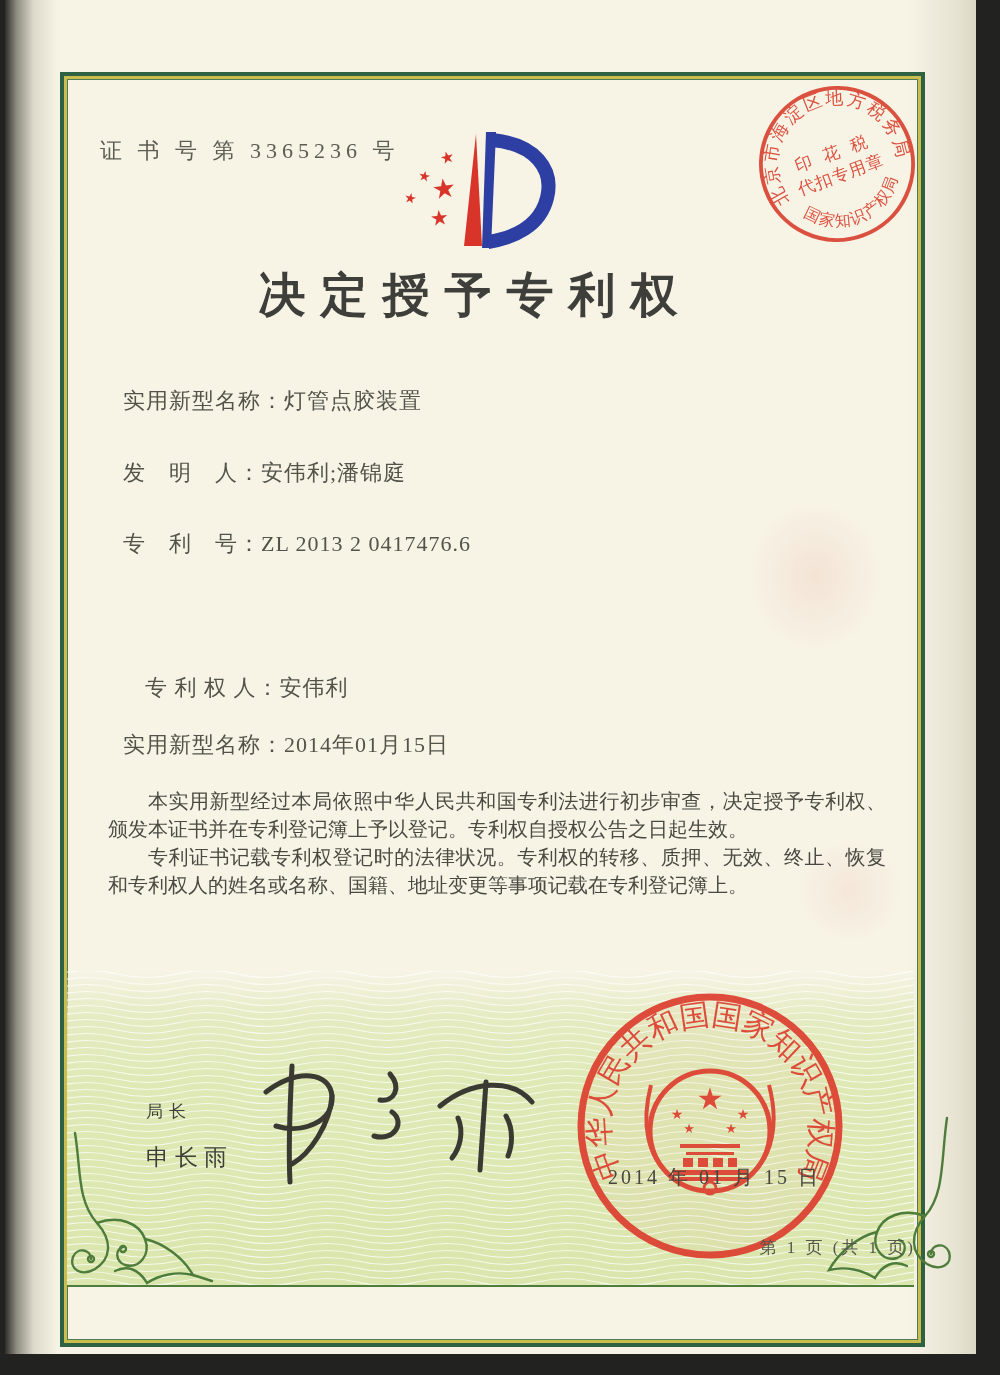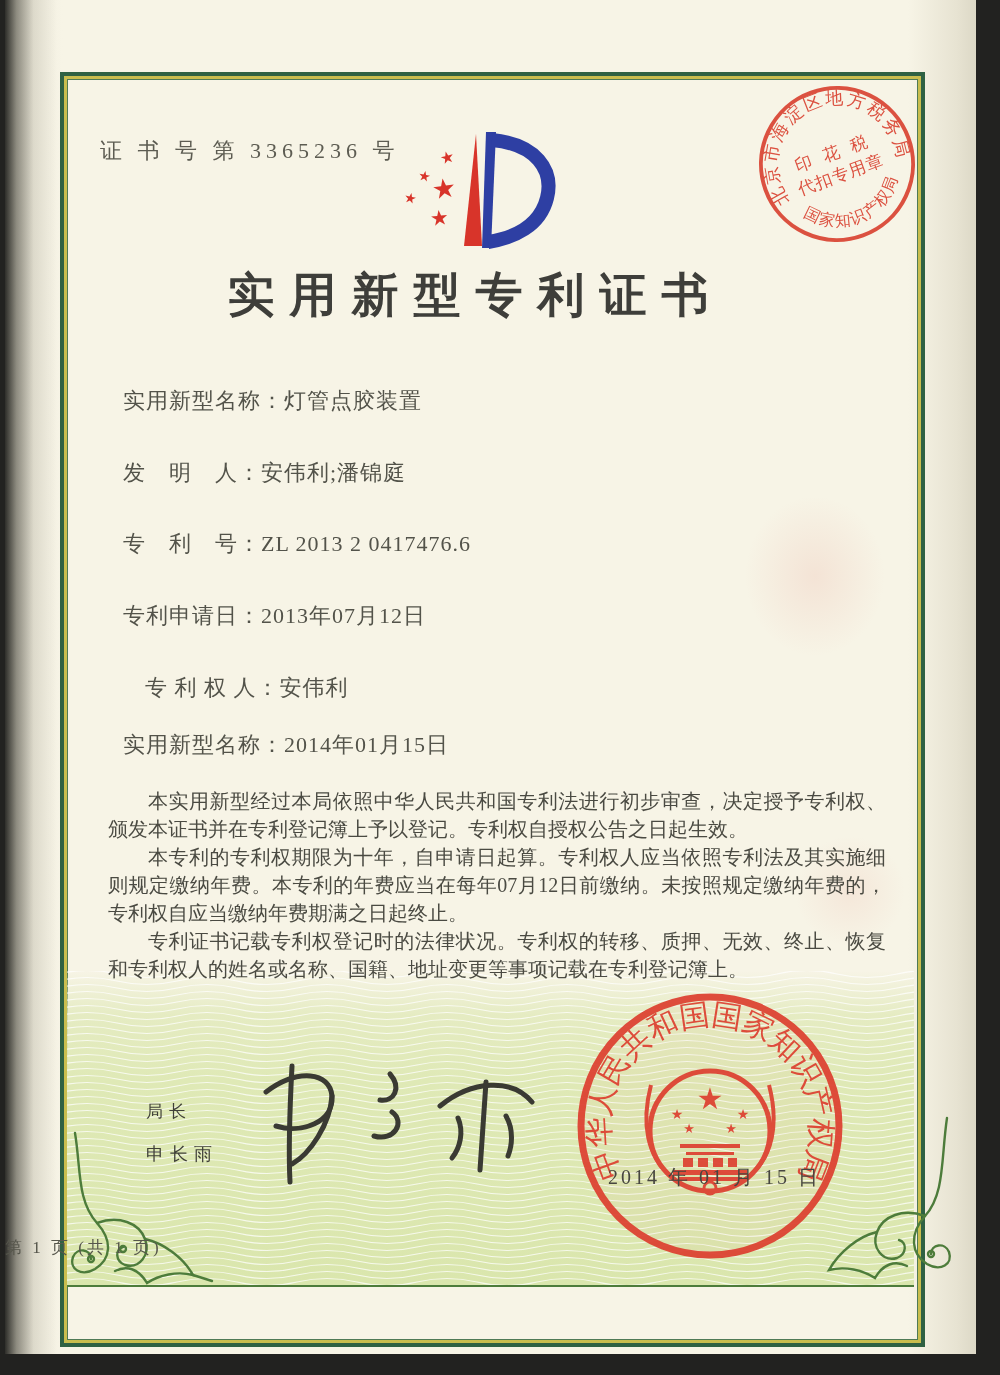--- a/index.html
+++ b/index.html
@@ -33,27 +33,27 @@
   .flourish{position:absolute;stroke:#4d7c3b;fill:none;stroke-width:2.4;stroke-linecap:round;}
   .cert-no{position:absolute;left:95px;top:140px;font-size:22px;letter-spacing:5px;color:#5d5c52;}
   .title{
     position:absolute;left:0;right:30px;top:268px;text-align:center;
     font-size:47px;font-weight:700;letter-spacing:15px;color:#3e3e3a;
   }
   .field{position:absolute;left:118px;font-size:22px;color:#53534a;letter-spacing:1px;white-space:pre;}
   .legal{position:absolute;left:103px;top:791px;width:778px;font-size:20px;line-height:28px;color:#4a4a42;text-align:justify;}
   .legal p{margin:0;text-indent:2em;}
   .director-label{position:absolute;left:141px;top:1104px;font-size:17px;color:#3f3f38;letter-spacing:6px;}
-  .director-name{position:absolute;left:141px;top:1146px;font-size:18px;color:#3f3f38;letter-spacing:6px;}
+  .director-name{position:absolute;left:141px;top:1146px;font-size:23px;color:#3f3f38;letter-spacing:6px;}
   .signature{position:absolute;left:235px;top:1048px;}
   .signature svg{stroke:#3a3a33;fill:none;stroke-width:5;stroke-linecap:round;stroke-linejoin:round;}
   .seal{position:absolute;left:560px;top:985px;opacity:.93;}
   .seal-date{position:absolute;left:603px;top:1168px;font-size:20px;color:#474640;letter-spacing:3px;white-space:pre;z-index:5;}
   .tax-stamp{position:absolute;left:742px;top:78px;opacity:.9;}
-  .footer{position:absolute;left:0;right:60px;top:1240px;text-align:left;font-size:17px;color:#56564c;letter-spacing:3px;}
+  .footer{position:absolute;left:0;right:60px;top:1240px;text-align:right;font-size:17px;color:#56564c;letter-spacing:3px;}
   .logo{position:absolute;left:383px;top:120px;width:200px;height:142px;}
   .logo .star{position:absolute;color:#d8342a;line-height:1;}
   .blotch{position:absolute;border-radius:50%;pointer-events:none;}
   .b1{left:740px;top:500px;width:140px;height:160px;background:radial-gradient(closest-side,rgba(226,140,128,.16),rgba(226,140,128,0));}
   .b2{left:790px;top:840px;width:110px;height:110px;background:radial-gradient(closest-side,rgba(226,140,128,.13),rgba(226,140,128,0));}
 </style>
 </head>
 <body>
 
 <div class="page">
@@ -155,32 +155,30 @@
         <path id="taxTop" d="M33.6,110.5 A60,60 0 1 1 146.4,110.5"></path>
         <path id="taxBottom" d="M39.2,125.6 A62,62 0 0 0 140.8,125.6"></path>
       </defs>
       <text font-size="18"><textPath href="#taxTop" startOffset="2" textLength="222">北京市海淀区地方税务局</textPath></text>
       <text font-size="16"><textPath href="#taxBottom" startOffset="2" textLength="118">国家知识产权局</textPath></text>
       <text x="90" y="84" font-size="17" letter-spacing="4" text-anchor="middle">印 花 税</text>
       <text x="90" y="107" font-size="17" letter-spacing="1" text-anchor="middle">代扣专用章</text>
     </g>
   </svg>
 
-  <div class="title">实用新型专利证书</div>
+  <div class="title">决定授予专利权</div>
 
   <div class="field" style="top:390px;"><span>实用新型名称：</span><span>灯管点胶装置</span></div>
   <div class="field" style="top:462px;"><span>发　明　人：</span><span>安伟利;潘锦庭</span></div>
   <div class="field" style="top:533px;"><span>专　利　号：</span><span>ZL 2013 2 0417476.6</span></div>
-  <div class="field" style="top:605px;"><span>专利申请日：</span><span>2013年07月12日</span></div>
   <div class="field" style="top:677px;margin-left:22px;"><span>专 利 权 人：</span><span>安伟利</span></div>
   <div class="field" style="top:734px;"><span>实用新型名称：</span><span>2014年01月15日</span></div>
 
   <div class="legal">
     <p>本实用新型经过本局依照中华人民共和国专利法进行初步审查，决定授予专利权、颁发本证书并在专利登记簿上予以登记。专利权自授权公告之日起生效。</p>
-    <p>本专利的专利权期限为十年，自申请日起算。专利权人应当依照专利法及其实施细则规定缴纳年费。本专利的年费应当在每年07月12日前缴纳。未按照规定缴纳年费的，专利权自应当缴纳年费期满之日起终止。</p>
     <p>专利证书记载专利权登记时的法律状况。专利权的转移、质押、无效、终止、恢复和专利权人的姓名或名称、国籍、地址变更等事项记载在专利登记簿上。</p>
   </div>
 
   <div class="director-label">局长</div>
   <div class="director-name">申长雨</div>
   <div class="signature">
     <svg width="300" height="150" viewBox="0 0 300 150">
       <path d="M52,22 C50,60 48,100 50,138"></path>
       <path d="M26,48 C58,24 90,28 92,52 C94,78 62,90 36,82"></path>
       <path d="M92,52 C90,80 70,110 52,120"></path>

